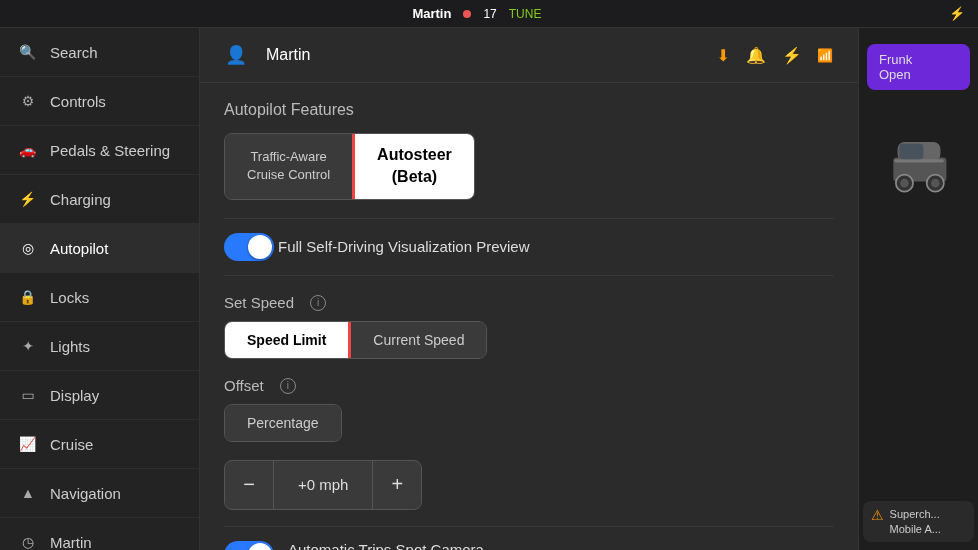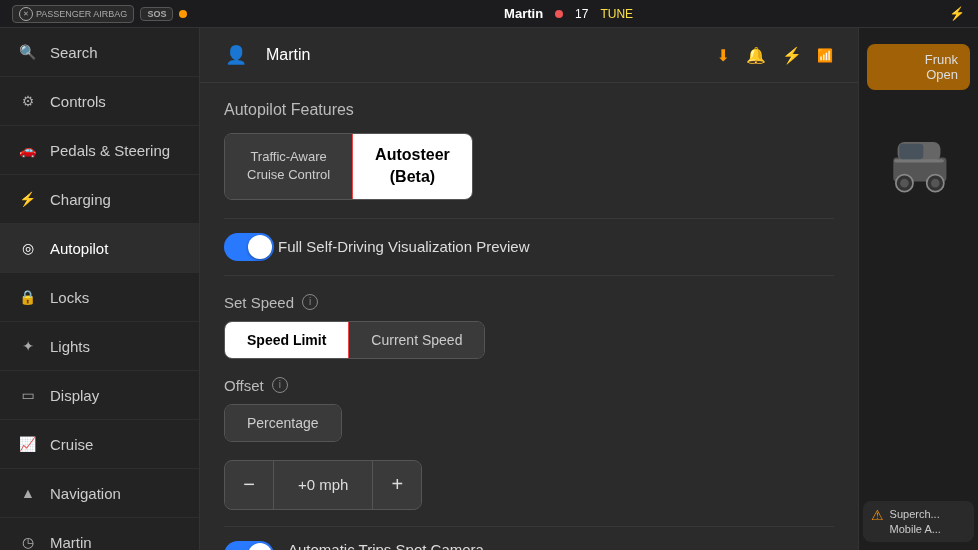--- a/index.html
+++ b/index.html
@@ -209,21 +209,21 @@
       cursor: pointer;
       border: none;
       outline: none;
     }
     .btn-option.active {
       background: #fff;
       color: #000;
       font-weight: 600;
     }
     .btn-option:not(:last-child) {
-      border-right: 1px solid #ef4444;
+      border-right: 3px solid #ef4444;
     }
 
     
     .toggle-row {
       display: flex;
       align-items: center;
       gap: 4px;
       padding: 14px 0;
       border-top: 1px solid #383838;
       border-bottom: 1px solid #383838;
@@ -255,22 +255,22 @@
 
     
     .setting-row {
       margin-bottom: 16px;
     }
     .setting-label {
       color: #bbb;
       font-size: 15px;
       margin-bottom: 10px;
       display: flex;
-      align-items: flex-start;
-      gap: 8px;
+      align-items: flex-end;
+      gap: 16px;
     }
     .info-icon {
       width: 16px;
       height: 16px;
       border: 1.5px solid #888;
       border-radius: 50%;
       display: inline-flex;
       align-items: center;
       justify-content: center;
       font-size: 10px;
@@ -317,26 +317,26 @@
       width: 120px;
       background: #1e1e1e;
       display: flex;
       flex-direction: column;
       align-items: center;
       padding: 16px 8px;
       border-left: 1px solid #333;
       position: relative;
     }
     .frunk-badge {
-      background: #a16207;
+      background: #6d28d9;
       border-radius: 8px;
       padding: 8px 12px;
       color: #ddd;
       font-size: 13px;
-      text-align: right;
+      text-align: left;
       font-weight: 500;
       margin-bottom: 8px;
       width: 100%;
     }
     .car-silhouette {
       width: 90px;
       height: 120px;
       margin-top: 8px;
     }
     .supercharger-badge {
@@ -382,35 +382,25 @@
     .toggle-sub-label {
       color: #888;
       font-size: 12px;
       margin-top: 2px;
     }
   </style>
 </head>
 <body>
 
 <div class="status-bar">
-  <div class="status-bar-left">
-    <div class="airbag-badge">
-      <div class="airbag-icon">✕</div>
-      <span>PASSENGER AIRBAG</span>
-    </div>
-    <div class="sos-badge">
-      <span>SOS</span>
-    </div>
-    <div class="orange-dot"></div>
-  </div>
   <div class="status-bar-center">
     <span style="color:#fff;font-size:13px;font-weight:600;">Martin</span>
     <div class="status-dot"></div>
     <span style="color:#fff;font-size:12px;">17</span>
-    <span style="color:#fde047;font-size:12px;">TUNE</span>
+    <span style="color:#84cc16;font-size:12px;">TUNE</span>
   </div>
   <div class="status-bar-right">
     <span style="color:#aaa;font-size:13px;">⚡</span>
   </div>
 </div>
 
 <div class="main-layout">
 
   <div class="sidebar">
     <div class="sidebar-item">

